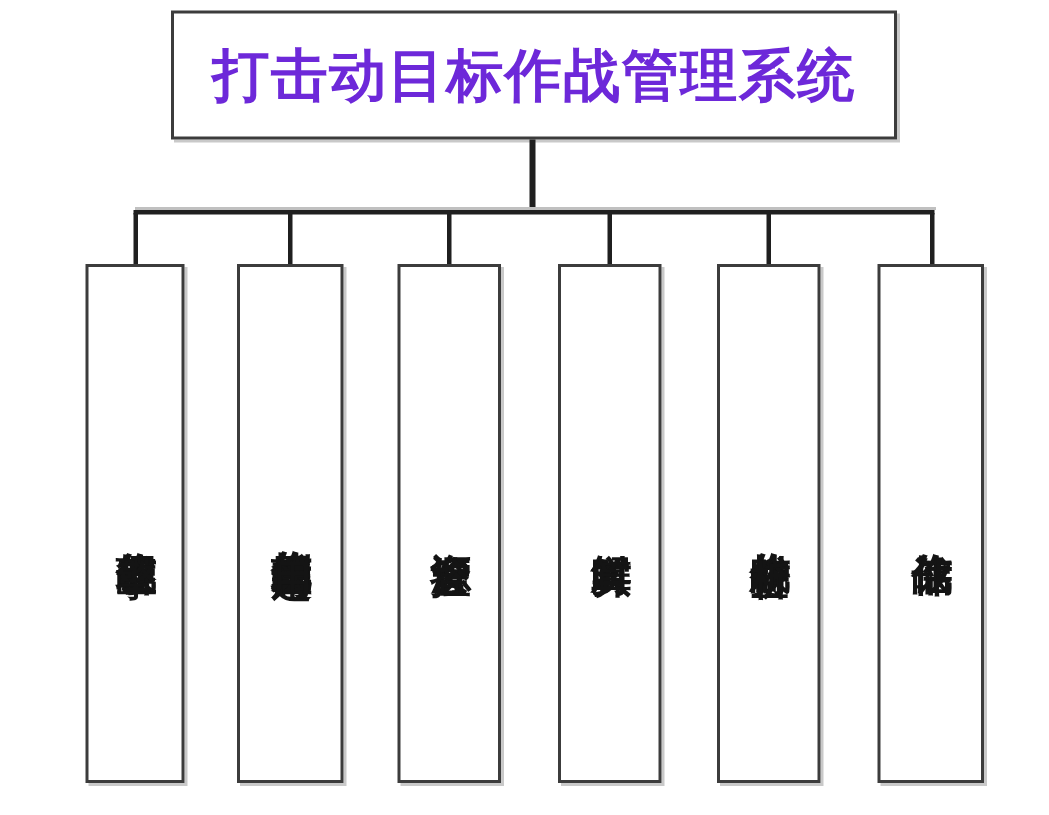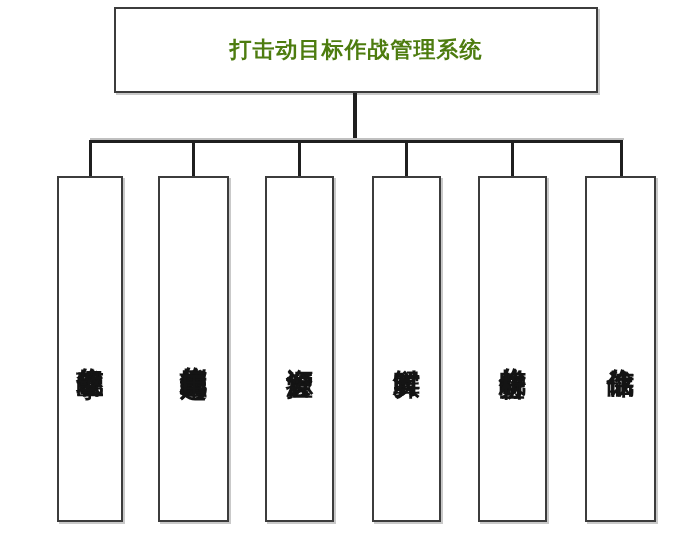--- a/index.html
+++ b/index.html
@@ -36,23 +36,23 @@
   #root-node {
     left: 114px;
     top: 7px;
     width: 484px;
     height: 86px;
     display: flex;
     align-items: center;
     justify-content: center;
   }
   #root-node .node-title {
-    font-size: 22px;
+    font-size: 38px;
     font-weight: bold;
-    color: #4d7c0f;
+    color: #6d28d9;
     letter-spacing: 1px;
     line-height: 1;
     white-space: nowrap;
   }
 
   
   .leaf-node {
     top: 176px;
     height: 346px;
     width: 66px;

